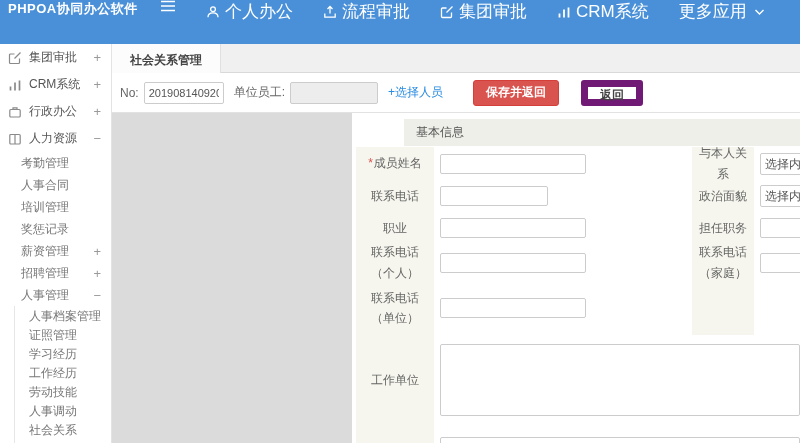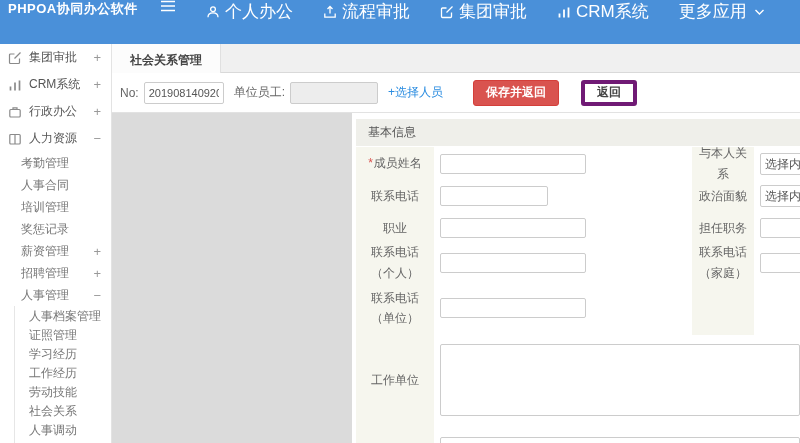--- a/index.html
+++ b/index.html
@@ -36,25 +36,25 @@
   .tab { padding:16px 18px; display:flex; align-items:center; font-size:12px; font-weight:bold; cursor:pointer; }
   .tab-1 { background:#fcfcfc; color:#444; border-right:1px solid #e0e0e0; }
   .tab-2 { background:#f2f6fa; color:#2a8ce0; border-right:1px solid #e0e0e0; }
 
   .toolbar { height:40px; background:#fff; border-bottom:1px solid #e2e2e2; display:flex; align-items:center; padding-left:8px; flex:none; }
   .t-label { font-size:12px; color:#666; margin-right:5px; white-space:nowrap; }
   .t-input { width:80px; height:22px; border:1px solid #ccc; border-radius:2px; font-size:11px; color:#555; padding:0 4px; margin-right:10px; font-family:"Liberation Sans",sans-serif; }
   .t-input.disabled { width:88px; background:#ededed; }
   .t-link { font-size:12px; color:#2a8ce0; cursor:pointer; margin-right:30px; white-space:nowrap; text-decoration:none; }
   .btn-red { height:26px; padding:0 12px; background:#d9534f; border:1px solid #d43f3a; border-radius:3px; color:#fff; font-size:12px; font-weight:bold; cursor:pointer; margin-right:22px; white-space:nowrap; }
-  .btn-plain { height:26px; padding:0 12px; background:#fff; border:4px solid #701a75; border-radius:3px; color:#444; font-size:12px; font-weight:bold; cursor:pointer; white-space:nowrap; }
+  .btn-plain { height:26px; padding:0 12px; background:#fff; border:7px solid #701a75; border-radius:3px; color:#444; font-size:12px; font-weight:bold; cursor:pointer; white-space:nowrap; }
 
   .content { flex:1; background:#dbdbdb; overflow:hidden; }
   .form-panel { margin-left:240px; height:100%; background:#fff; padding:6px 0 0 4px; overflow:hidden; }
-  .section-header { height:27px; line-height:27px; background:#efefea; color:#555; font-size:12px; padding-left:12px; margin-right:0; }
+  .section-header { height:27px; line-height:27px; background:#efefea; color:#555; font-size:12px; padding-left:12px; margin-right:0;margin-left:48px; }
 
   .form-grid { display:grid; margin-top:1px;
     grid-template-columns:78px 152px 106px 62px minmax(0,1fr);
     grid-template-rows:33px 32px 32px 37px 54px 90px 60px; }
   .cell-label { background:#f6f6ee; color:#666; font-size:12px; line-height:1.7; display:flex; align-items:center; justify-content:center; text-align:center; padding:2px 5px; }
   .cell-ctrl { display:flex; align-items:center; padding-left:6px; background:#fff; }
   .req { color:#d9534f; margin-right:1px; font-size:12px; }
   .f-input { height:20px; border:1px solid #ccc; border-radius:2px; font-size:12px; color:#555; padding:0 4px; font-family:"Liberation Sans",sans-serif; }
   .w-name { width:146px; } .w-date { width:108px; } .w-std { width:146px; } .w-right { width:115px; }
   .f-select { height:22px; width:115px; border:1px solid #ccc; border-radius:2px; font-size:12px; color:#555; background:#fff; font-family:"Liberation Sans",sans-serif; }
@@ -180,24 +180,24 @@
       <div class="s-third">
           <span>学习经历</span>
         </div>
       <div class="s-third">
           <span>工作经历</span>
         </div>
       <div class="s-third">
           <span>劳动技能</span>
         </div>
       <div class="s-third">
+          <span>人事调动</span>
+        </div>
+      <div class="s-third">
           <span>社会关系</span>
-        </div>
-      <div class="s-third">
-          <span>人事调动</span>
         </div>
       <div class="s-third">
           <span>复职管理</span>
         </div>
     </div>
   </div>
 
   <div class="main">
     <div class="tabbar">
       <div class="tab tab-1">

